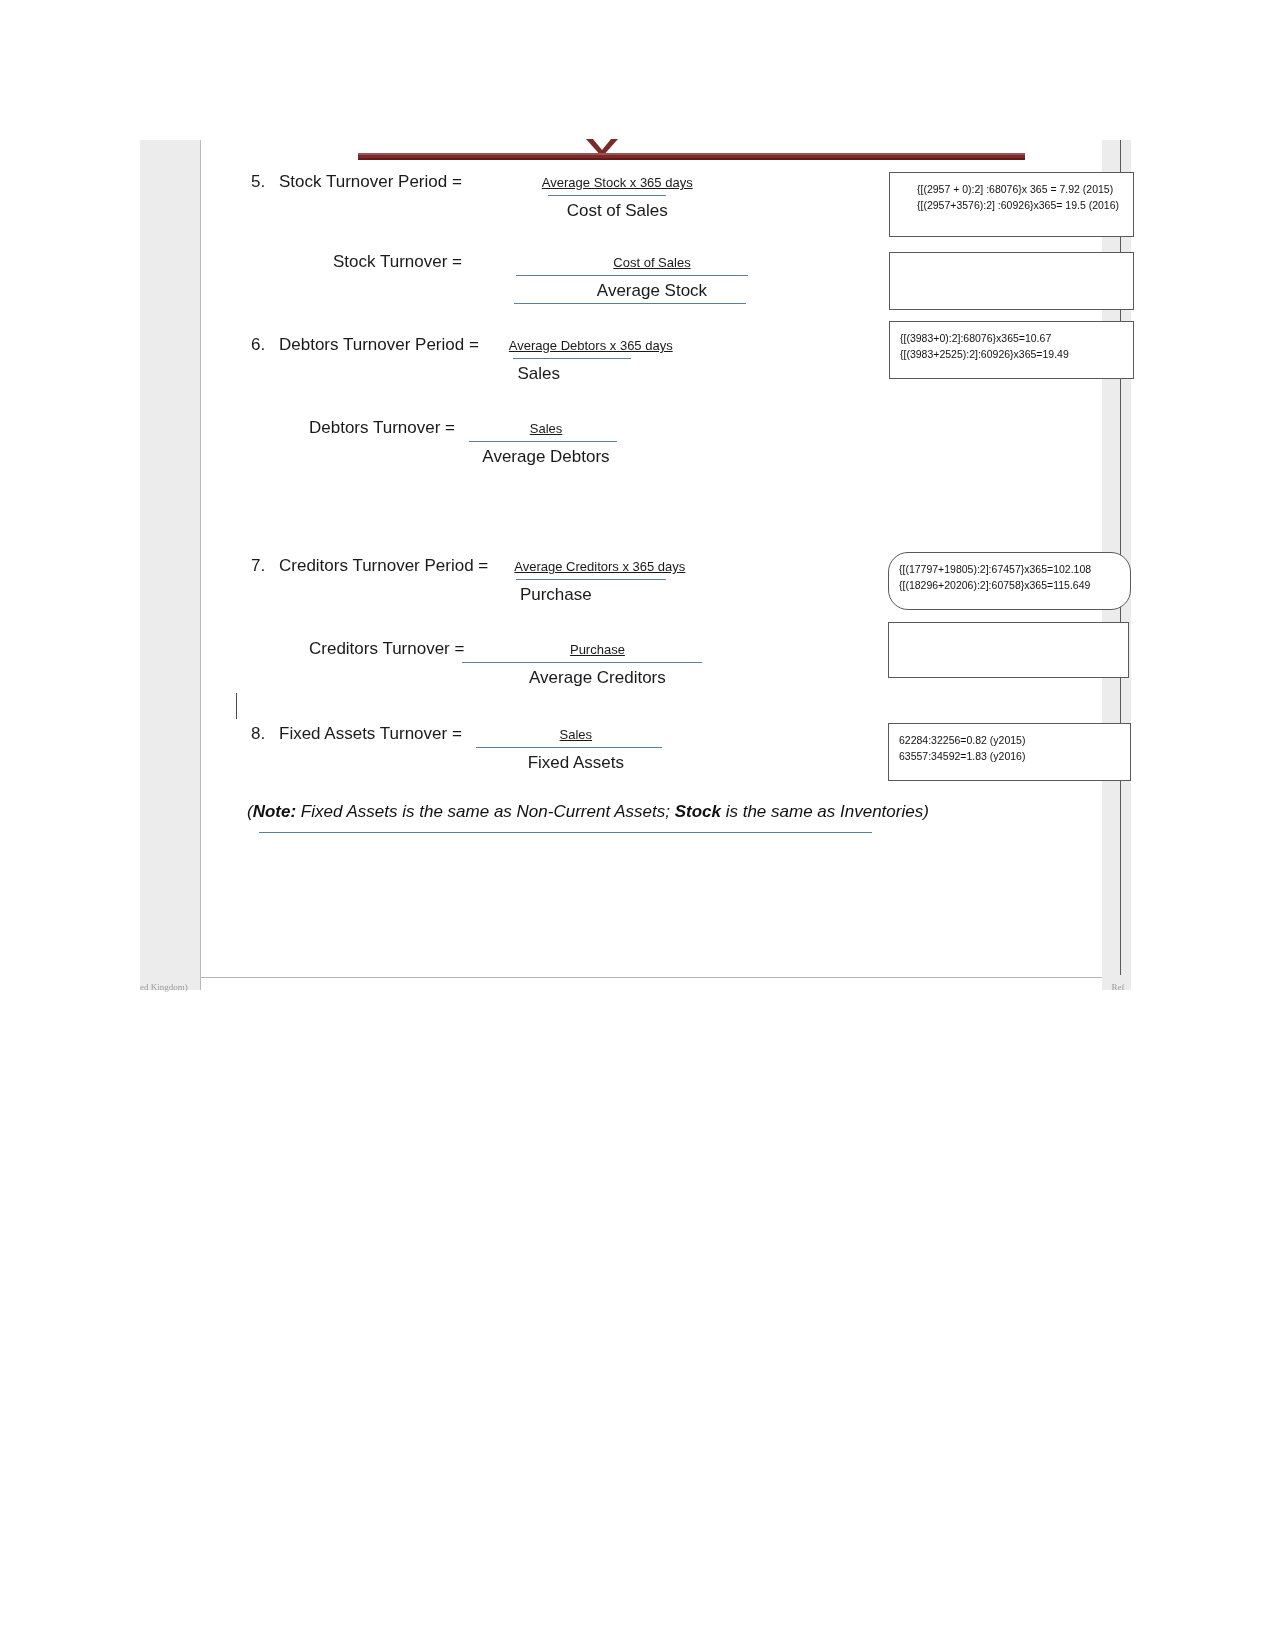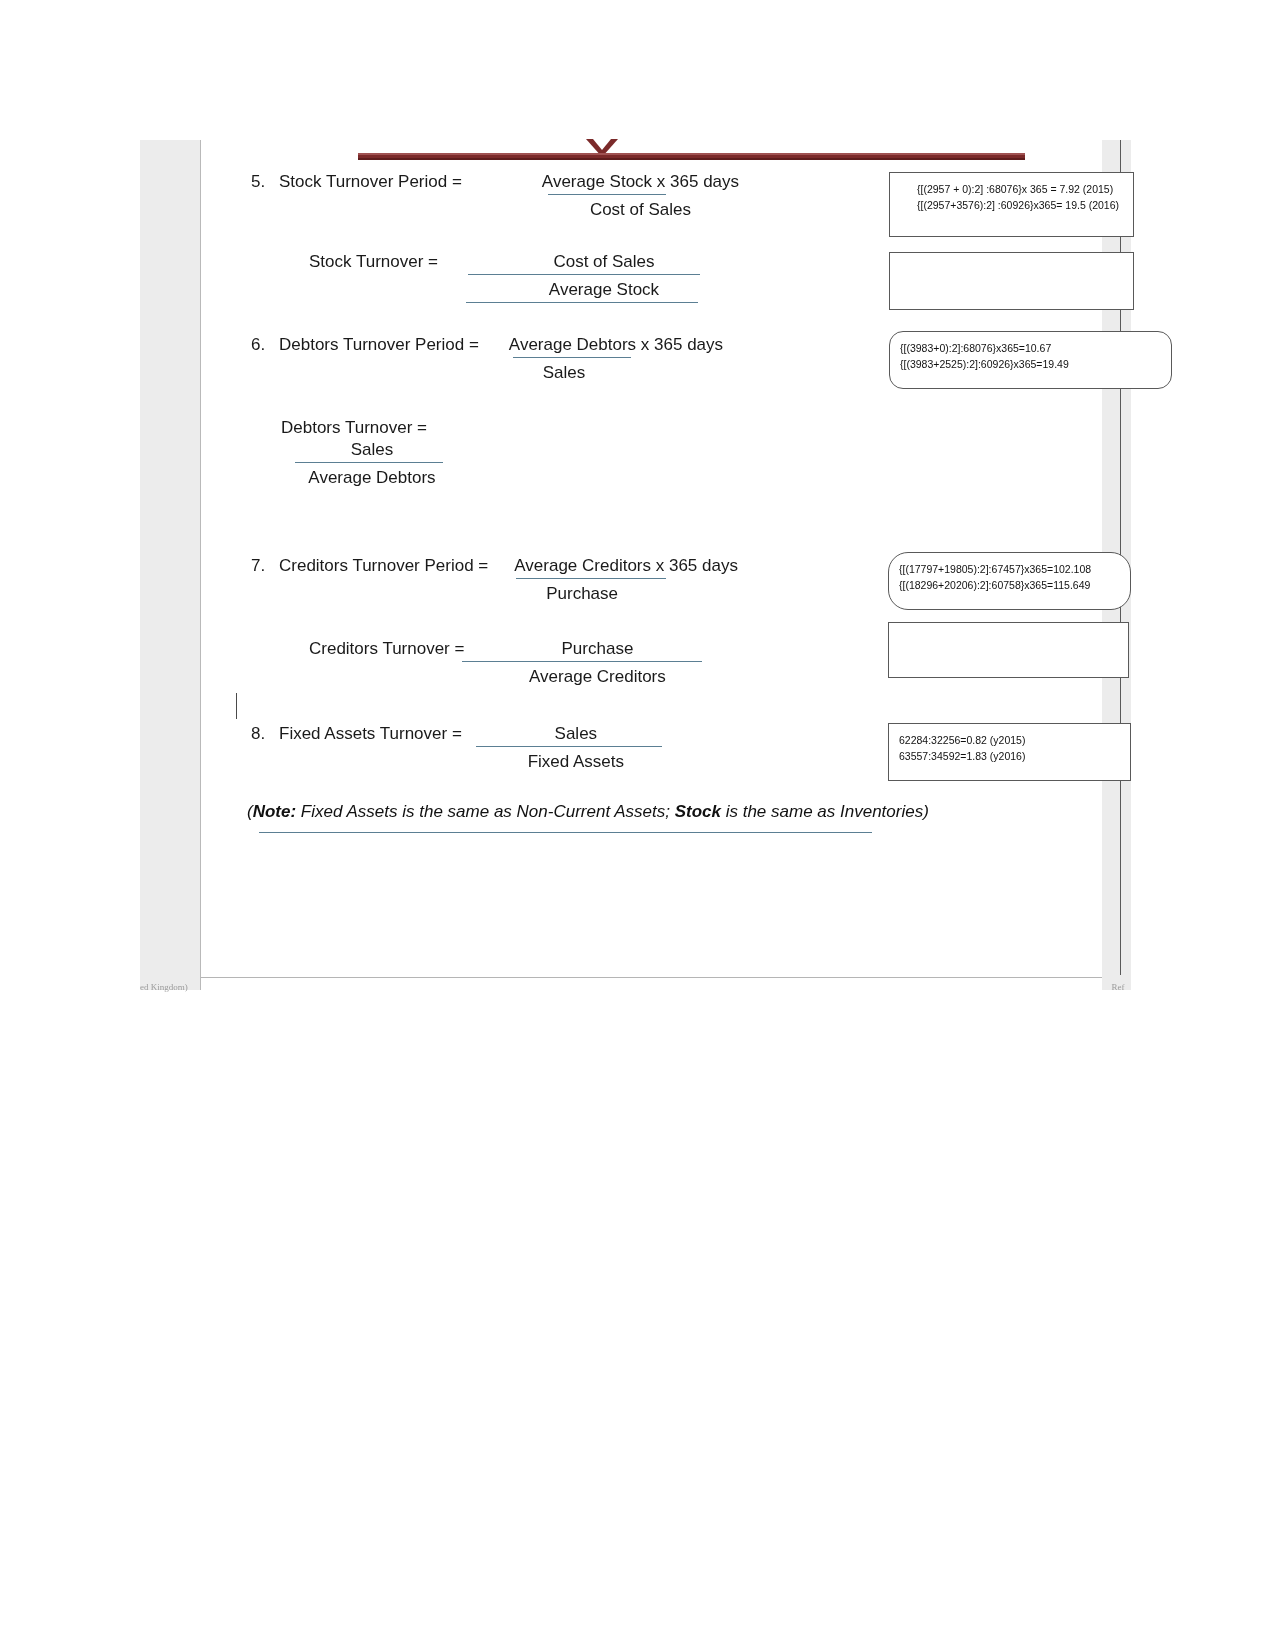--- a/index.html
+++ b/index.html
@@ -125,24 +125,25 @@
     line-height: 22px;
     white-space: nowrap;
     flex: 0 0 auto;
   }
   .fraction {
     display: inline-block;
     text-align: center;
     line-height: 22px;
   }
   .numer {
-    font-size: 17px;
+    font-size: 13px;
     white-space: nowrap;
     padding: 0 2px 1px 2px;
     display: inline-block;
+    text-decoration: underline;
   }
   .numer .rule-under {
     display: block;
     height: 1px;
     background: #5b7f93;
     margin-top: 1px;
   }
   .denom {
     font-size: 17px;
     white-space: nowrap;
@@ -221,21 +222,21 @@
         <span class="lhs">Stock Turnover Period =</span>
         <span class="fraction" style="margin-left:78px;">
           <span class="numer">
             <span>Average Stock x 365 days</span>
             <span class="rule-under" style="width:118px;margin-left:6px;"></span>
           </span>
           <span class="denom">Cost of Sales</span>
         </span>
       </div>
 
-      <div class="formula-row" style="left:80px; top:111px;">
+      <div class="formula-row" style="left:80px; top:111px;gap:24px;">
         <span class="item-num"></span>
         <span class="lhs">Stock Turnover  =</span>
         <span class="fraction" style="margin-left:68px;">
           <span class="numer">
             <span>Cost of Sales</span>
             <span class="rule-under" style="width:232px;margin-left:-40px;"></span>
           </span>
           <span class="denom">
             <span>Average Stock</span>
             <span class="rule-under" style="width:232px;margin-left:-40px;"></span>
@@ -250,21 +251,21 @@
           <span class="numer">
             <span>Average Debtors x 365 days</span>
             <span class="rule-under" style="width:118px;margin-left:4px;"></span>
           </span>
           <span class="denom" style="margin-right:104px;">
             <span>Sales</span>
           </span>
         </span>
       </div>
 
-      <div class="formula-row" style="left:80px; top:277px;flex-direction:column;">
+      <div class="formula-row" style="left:80px; top:277px;">
         <span class="item-num"></span>
         <span class="lhs">Debtors Turnover =</span>
         <span class="fraction" style="margin-left:18px;">
           <span class="numer">
             <span>Sales</span>
             <span class="rule-under" style="width:148px;margin-left:-6px;"></span>
           </span>
           <span class="denom">
             <span>Average Debtors</span>
           </span>
@@ -323,21 +324,21 @@
       <div class="note-box" style="left:688px; top:32px; width:245px; height:65px;padding-left:27px;">
         <div>{[(2957 + 0):2] :68076}x 365 = 7.92 (2015)</div>
         <div>{[(2957+3576):2] :60926}x365= 19.5 (2016)</div>
       </div>
 
       <div class="note-box" style="left:688px; top:112px; width:245px; height:58px;">
         <div></div>
         <div></div>
       </div>
 
-      <div class="note-box" style="left:688px; top:191px; width:283px; height:58px;border-radius:14px;">
+      <div class="note-box" style="left:688px; top:181px; width:245px; height:58px;">
         <div>{[(3983+0):2]:68076}x365=10.67</div>
         <div>{[(3983+2525):2]:60926}x365=19.49</div>
       </div>
 
 
       <div class="note-box" style="left:687px; top:412px; width:243px; height:58px;border-radius:20px;">
         <div>{[(17797+19805):2]:67457}x365=102.108</div>
         <div>{[(18296+20206):2]:60758}x365=115.649</div>
       </div>
 

